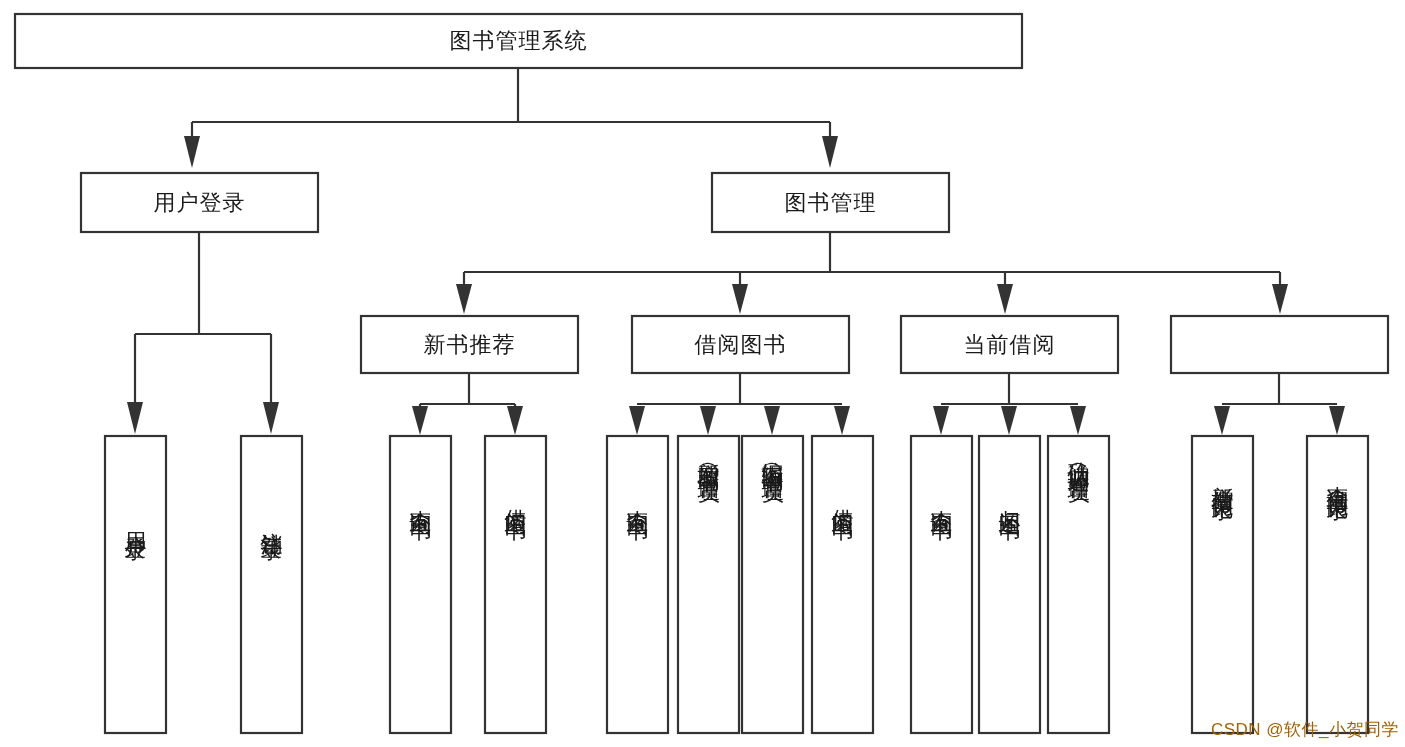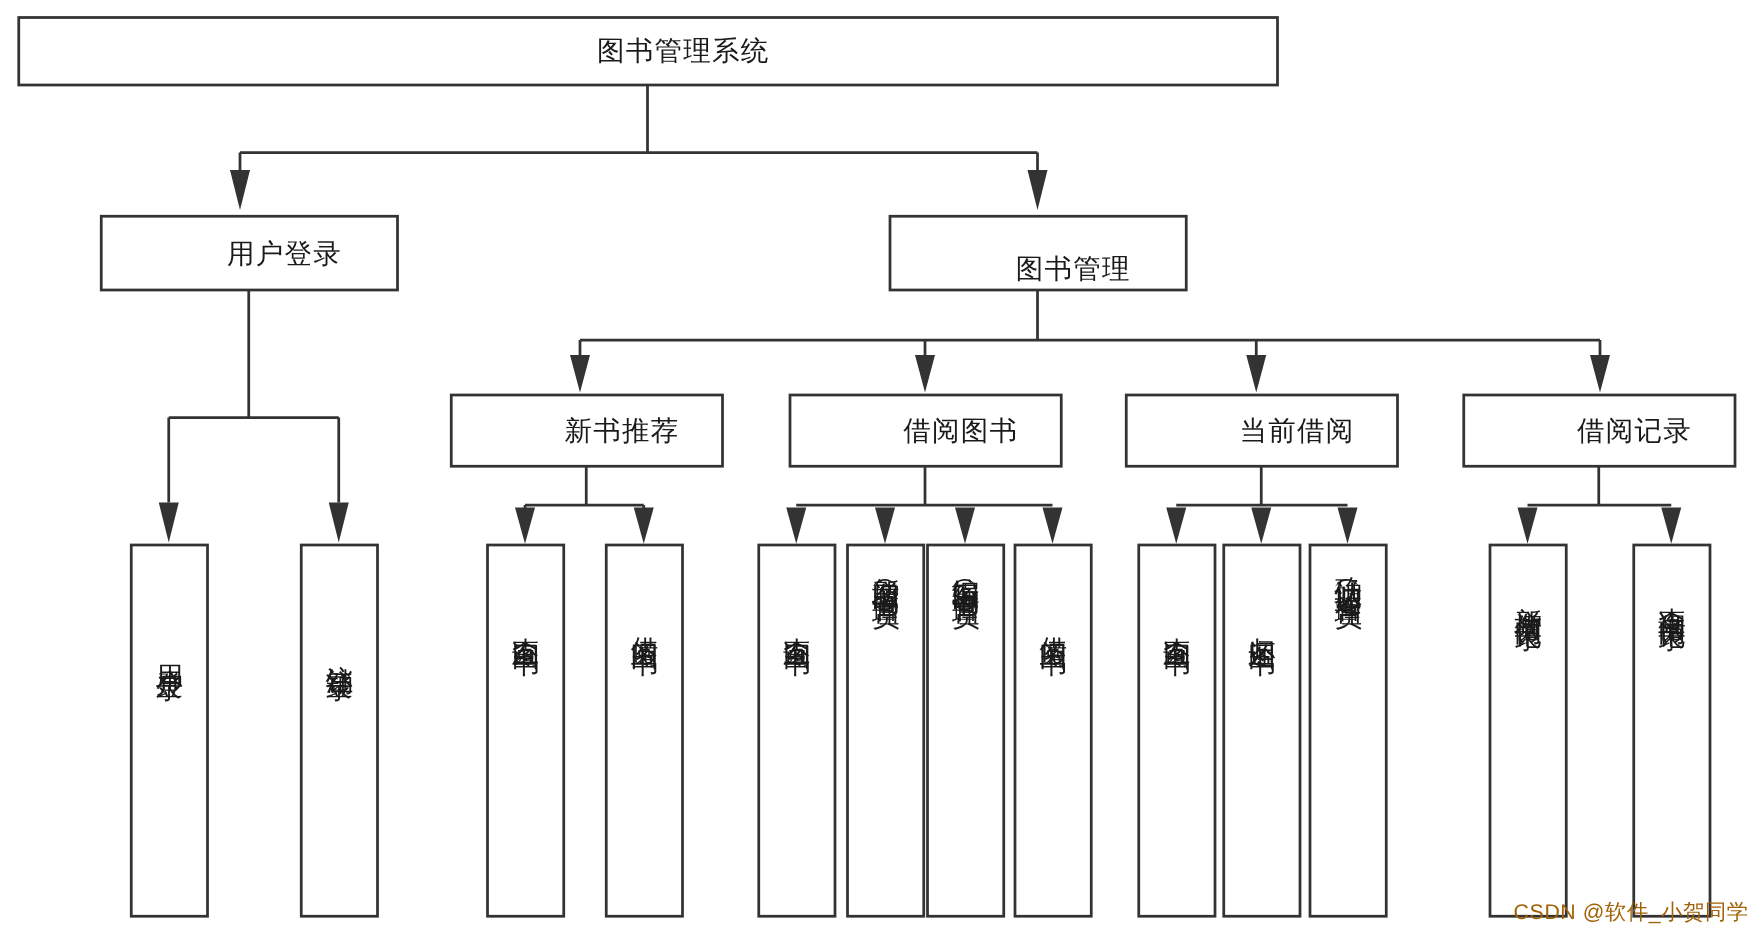--- a/index.html
+++ b/index.html
@@ -60,21 +60,20 @@
     line-height: 1;
     color: #1a1a1a;
     letter-spacing: 3px;
     white-space: nowrap;
   }
   .hlabel-wrap {
     position: absolute;
     display: flex;
     align-items: center;
     justify-content: center;
-    margin-left: 28px;
   }
   .hlabel-text {
     font-family: "Liberation Sans", "DejaVu Sans", sans-serif;
     font-size: 22px;
     color: #1a1a1a;
     letter-spacing: 1px;
     white-space: nowrap;
   }
 </style>
 </head>
@@ -180,39 +179,36 @@
 
   
   <div class="hlabel-wrap" style="left:15px; top:14px; width:1007px; height:54px;">
     <span class="hlabel-text">图书管理系统</span>
   </div>
 
   <div class="hlabel-wrap" style="left:81px; top:173px; width:237px; height:59px;">
     <span class="hlabel-text">用户登录</span>
   </div>
 
-  <div class="hlabel-wrap" style="left:712px; top:185px; width:237px; height:59px;">
+  <div class="hlabel-wrap" style="left:712px; top:173px; width:237px; height:59px;">
     <span class="hlabel-text">图书管理</span>
   </div>
 
   <div class="hlabel-wrap" style="left:361px; top:316px; width:217px; height:57px;text-align:center;">
     <span class="hlabel-text">新书推荐</span>
   </div>
 
   <div class="hlabel-wrap" style="left:632px; top:316px; width:217px; height:57px;">
     <span class="hlabel-text">借阅图书</span>
   </div>
 
   <div class="hlabel-wrap" style="left:901px; top:316px; width:217px; height:57px;justify-content:center;">
     <span class="hlabel-text">当前借阅</span>
   </div>
 
-  <div class="hlabel-wrap" style="left:1171px; top:316px; width:217px; height:57px;">
-    <span class="hlabel-text">借阅记录</span>
-  </div>
 
   
   <div class="vlabel-wrap" style="left:105px; top:436px; width:61px; height:297px; padding-top:78px;">
     <span class="vlabel-text">用户登录</span>
   </div>
   <div class="vlabel-wrap" style="left:241px; top:436px; width:61px; height:297px; padding-top:78px;">
     <span class="vlabel-text">注销登录</span>
   </div>
 
   <div class="vlabel-wrap" style="left:390px; top:436px; width:61px; height:297px; padding-top:56px;">

